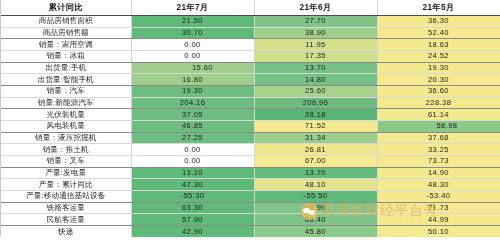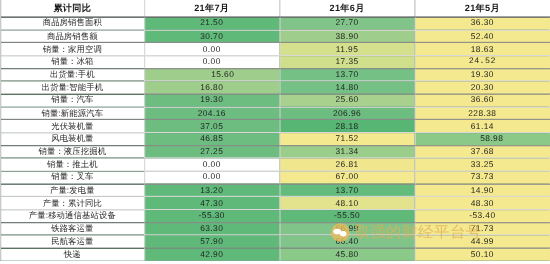--- a/index.html
+++ b/index.html
@@ -14,21 +14,21 @@
     overflow: hidden;
     position: relative;
   }
   #table-wrap {
     position: relative;
     width: 500px;
     height: 237px;
     box-sizing: border-box;
     border-left: 1px solid #c9c9c9;
     border-right: 1px solid #c9c9c9;
-    background: #14532d;
+    background: #000000;
   }
   table.data-table {
     width: 100%;
     height: 100%;
     border-collapse: collapse;
     table-layout: fixed;
   }
   table.data-table col.c-label { width: 130px; }
   table.data-table col.c-val   { width: 123px; }
   thead th {
@@ -154,21 +154,21 @@
         <tr>
           <td class="lbl">销量：家用空调</td>
           <td class="val" style="background-color: rgb(255, 255, 255);">0.00</td>
           <td class="val" style="background-color: rgb(212, 224, 140);">11.95</td>
           <td class="val" style="background-color: rgb(245, 233, 143);">18.63</td>
         </tr>
         <tr class="grp-end">
           <td class="lbl">销量：冰箱</td>
           <td class="val" style="background-color: rgb(255, 255, 255);">0.00</td>
           <td class="val" style="background-color: rgb(207, 223, 140);">17.35</td>
-          <td class="val" style="background-color: rgb(245, 233, 143); font-family: Liberation Mono, monospace;">24.52</td>
+          <td class="val" style="background-color: rgb(245, 233, 143);">24.52</td>
         </tr>
         <tr>
           <td class="lbl">出货量:手机</td>
           <td class="val" style="background-color: rgb(159, 206, 140); padding-left: 20px;">15.60</td>
           <td class="val" style="background-color: rgb(116, 192, 133);">13.70</td>
           <td class="val" style="background-color: rgb(245, 233, 143);">19.30</td>
         </tr>
         <tr class="grp-end">
           <td class="lbl">出货量:智能手机</td>
           <td class="val" style="background-color: rgb(159, 206, 140); margin-left: 28px;">16.80</td>

